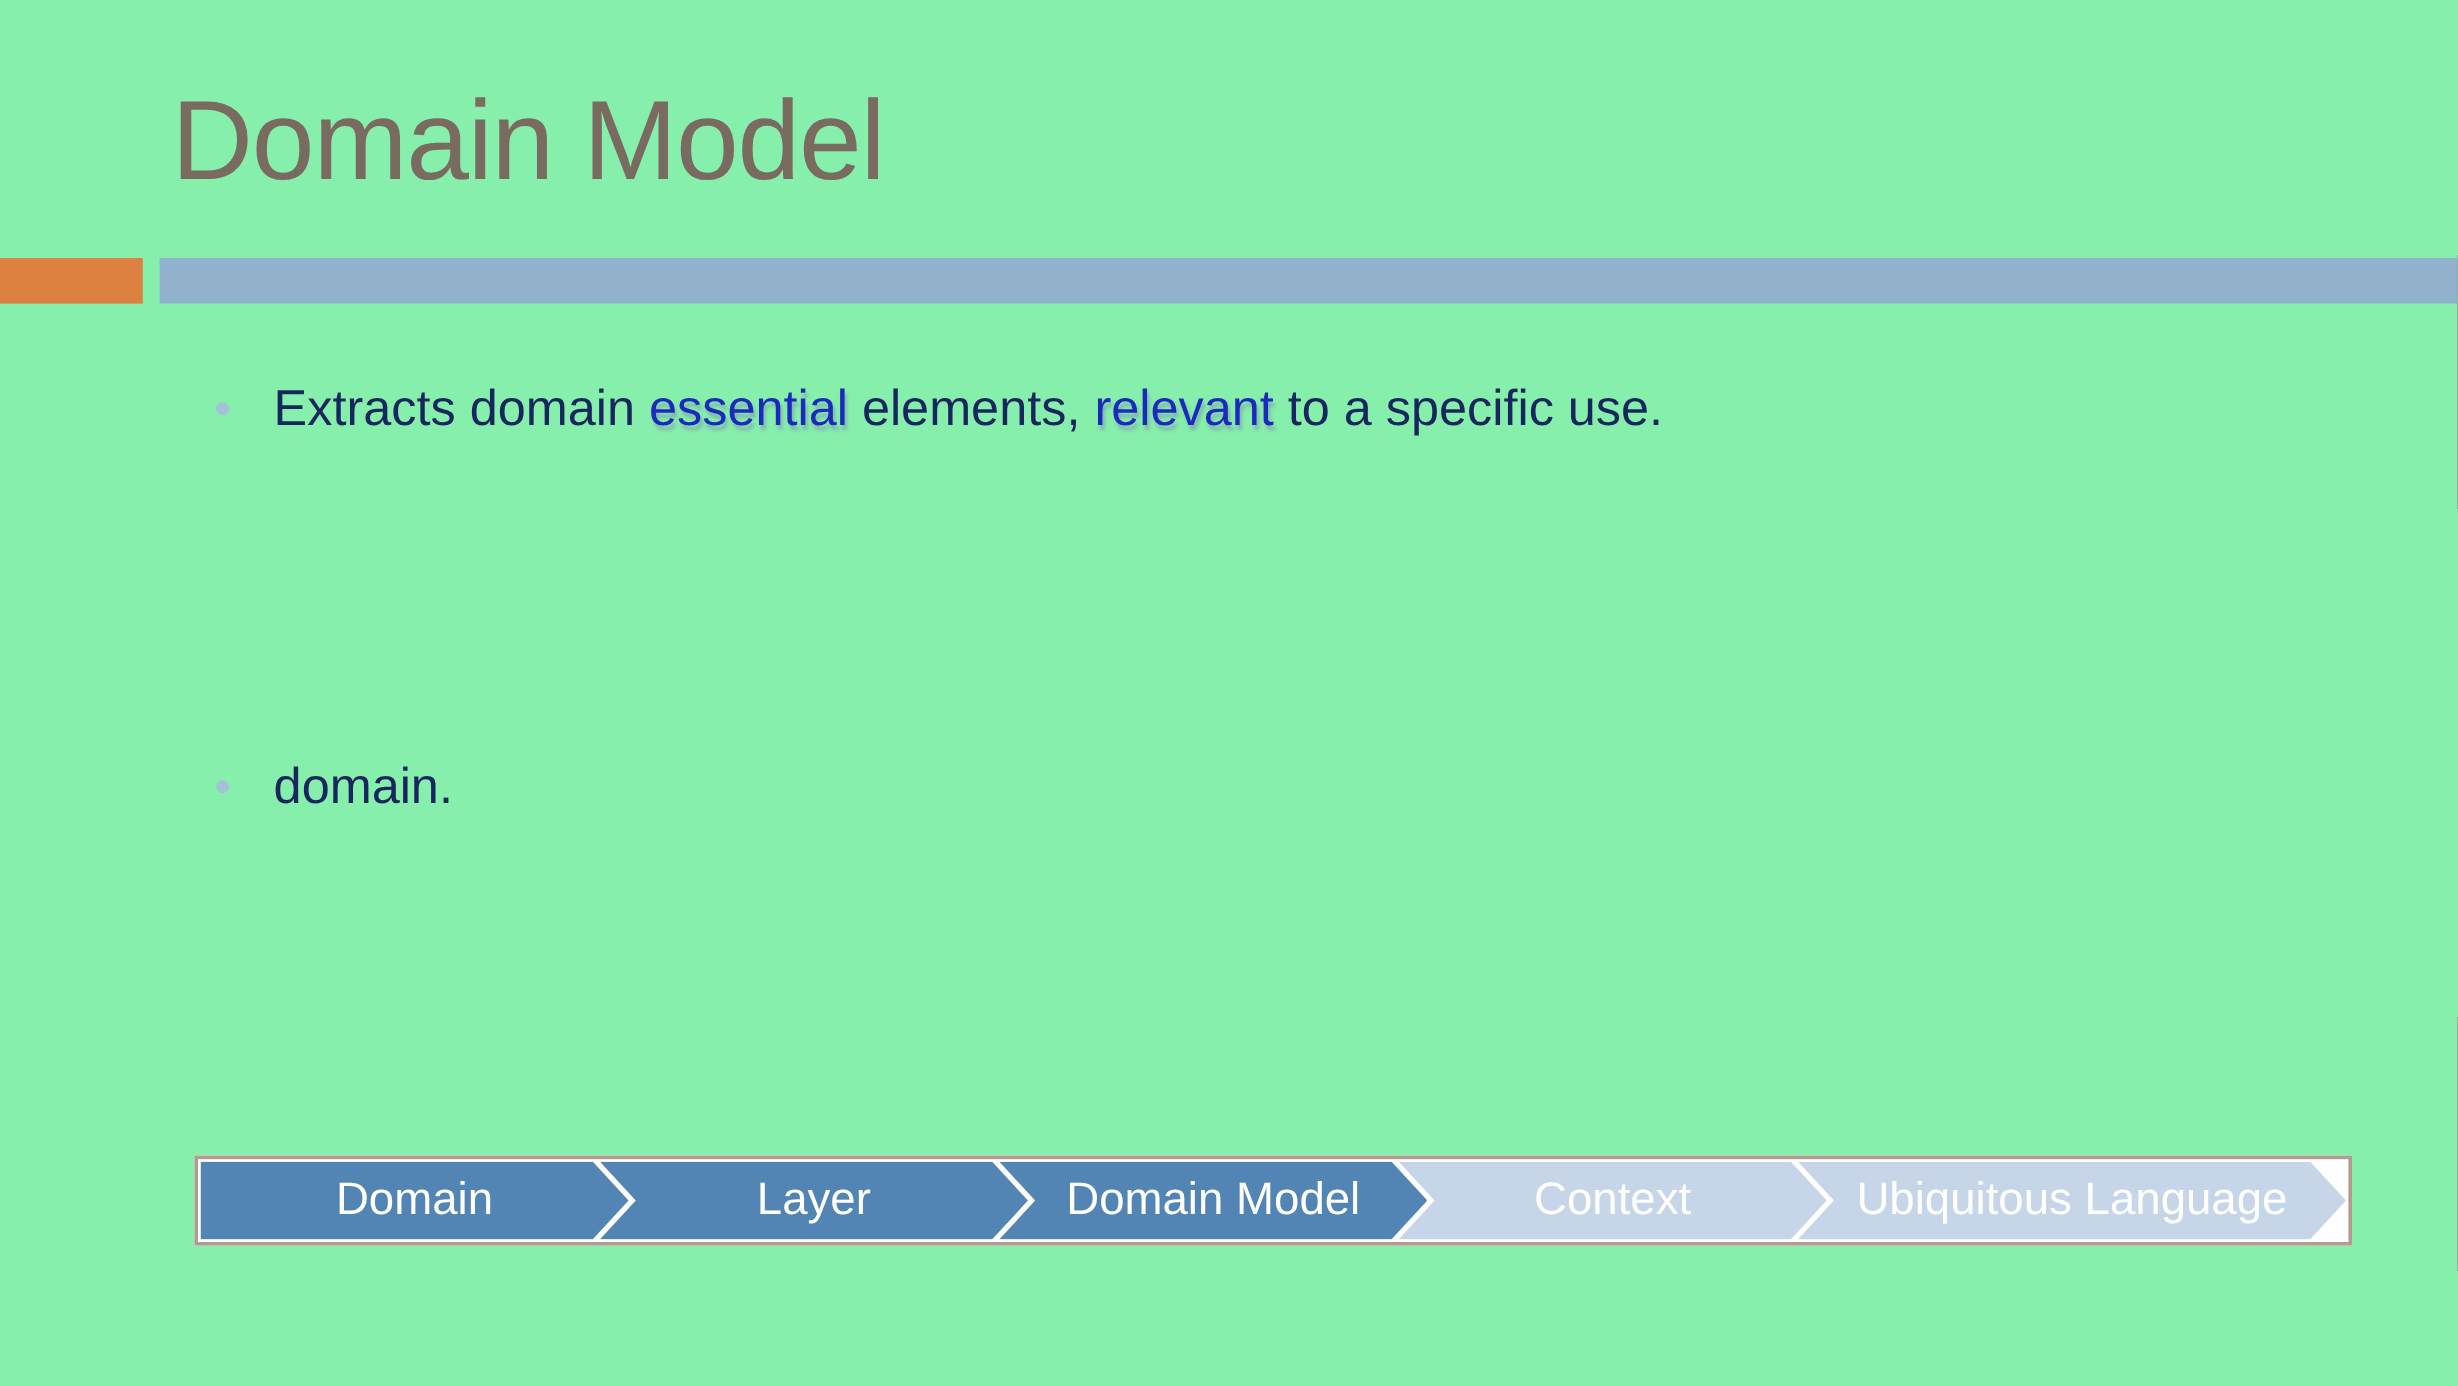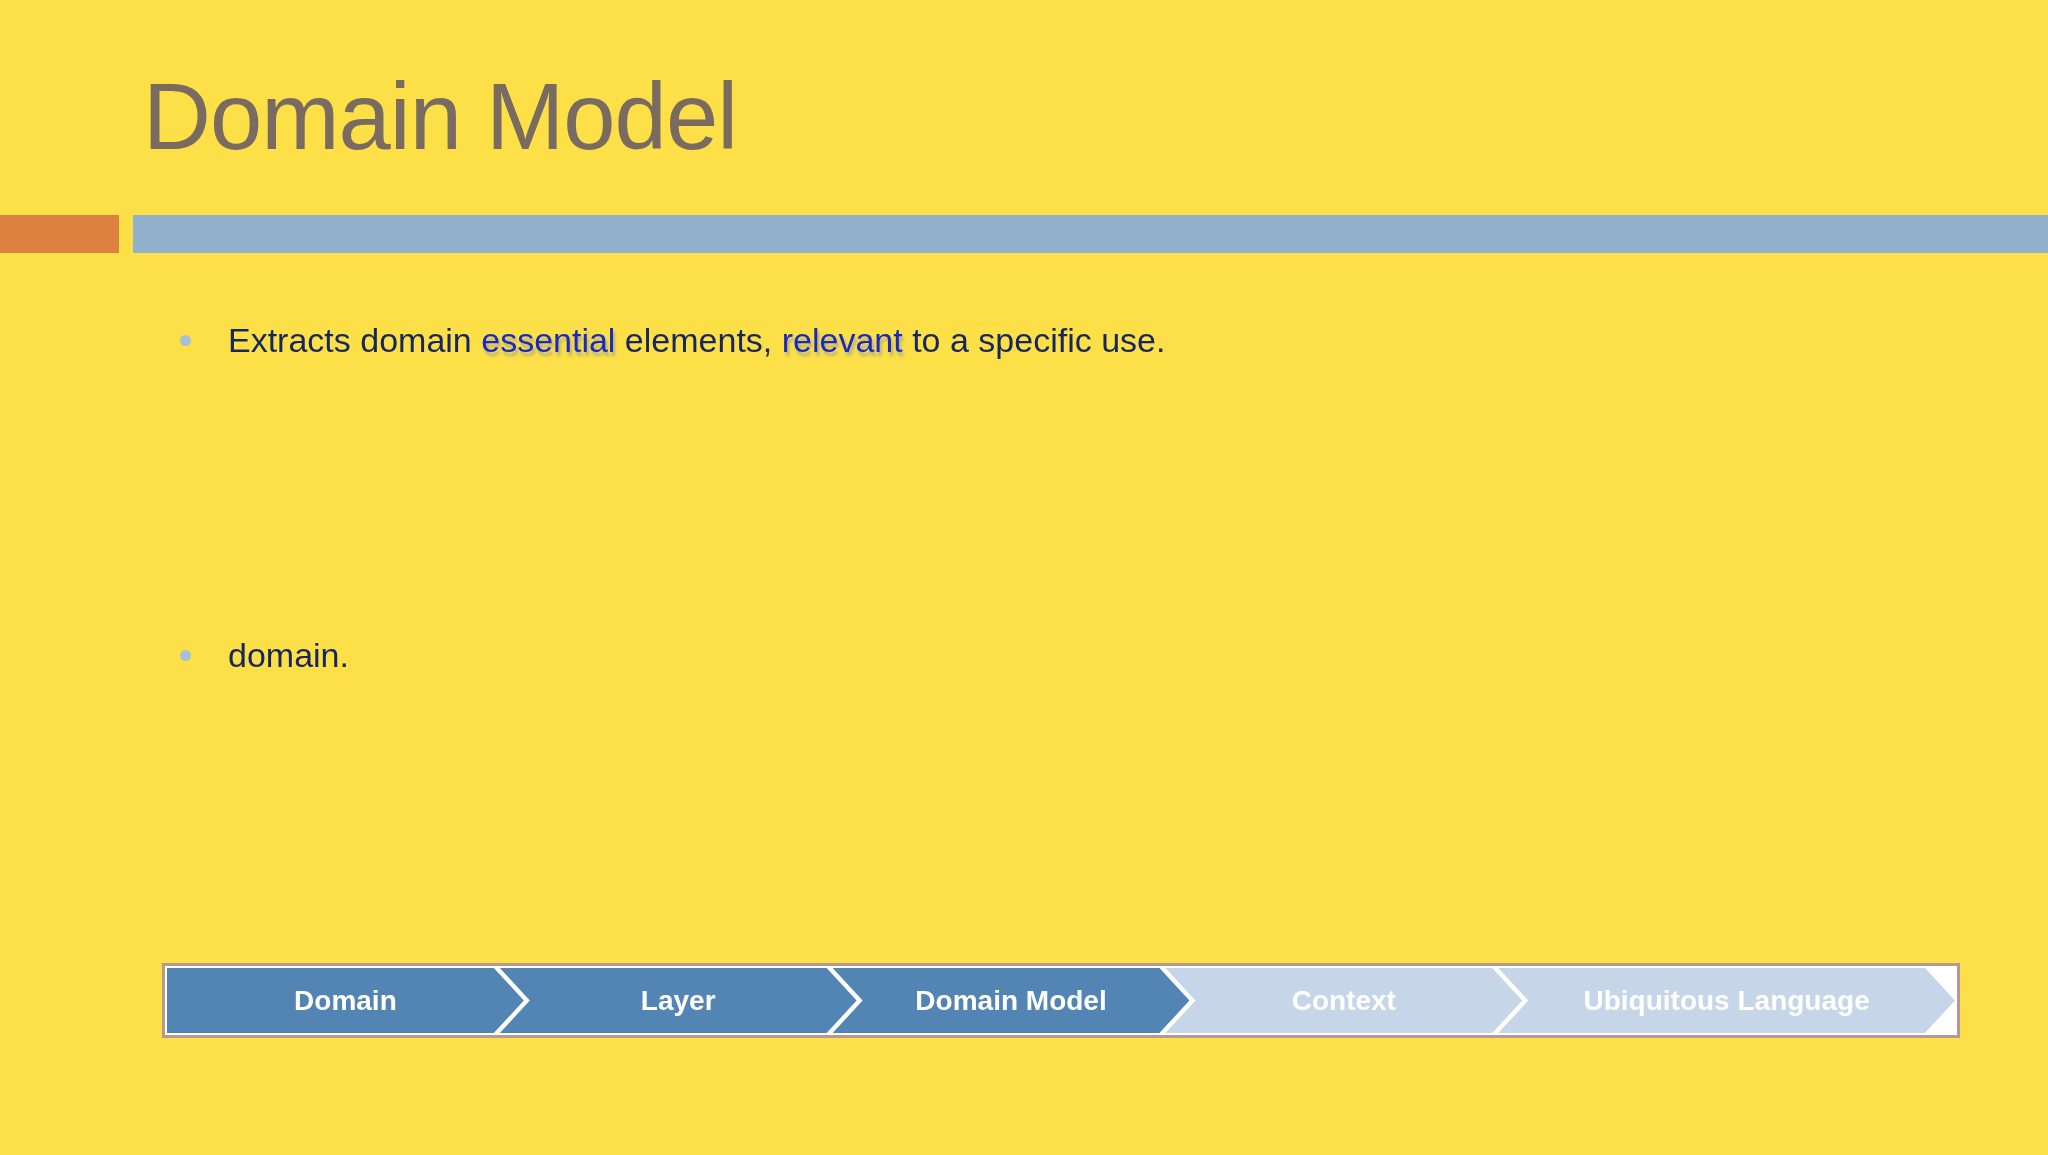--- a/index.html
+++ b/index.html
@@ -1,19 +1,19 @@
 <!DOCTYPE html>
 <html><head>
 <meta charset="utf-8">
 <style>
   html,body{margin:0;padding:0;background:#888;}
   .slide{
     position:relative;
     width:2048px;height:1155px;
-    background:#fde047;
+    background:#86efac;
     overflow:hidden;
     font-family:"Liberation Sans", sans-serif;
   }
   
   .title{
     position:absolute;
     left:143px;top:70px;
     font-size:94px;
     line-height:1.0;
     font-weight:400;
@@ -33,21 +33,21 @@
     background:#92b1cc;
   }
   
   .bullet-list{
     position:absolute;left:0;top:0;width:100%;height:100%;
     margin:0;padding:0;list-style:none;
   }
   .bullet-item{
     position:absolute;
     left:228px;
-    font-size:34px;
+    font-size:42px;
     line-height:66px;
     color:#17265c;
   }
   .bullet-item::before{
     content:"";
     position:absolute;
     left:-48px;top:28px;
     width:11px;height:11px;
     border-radius:50%;
     background:#a5c1da;
@@ -69,22 +69,22 @@
     display:flex;
     align-items:stretch;
   }
   .step{
     position:relative;
     flex:1 1 0;
     display:flex;
     align-items:center;
     justify-content:center;
     color:#ffffff;
-    font-weight:bold;
-    font-size:28px;
+    font-weight:normal;
+    font-size:38px;
     white-space:nowrap;
     clip-path:polygon(0 0, calc(100% - 30px) 0, 100% 50%, calc(100% - 30px) 100%, 0 100%, 30px 50%);
   }
   .step + .step{margin-left:-24px;}
   .step:first-child{
     clip-path:polygon(0 0, calc(100% - 30px) 0, 100% 50%, calc(100% - 30px) 100%, 0 100%);
   }
   .step:last-child{flex-grow:1.28;}
   .step.active{background:#5285b3;}
   .step.inactive{background:#c6d6e8;}

